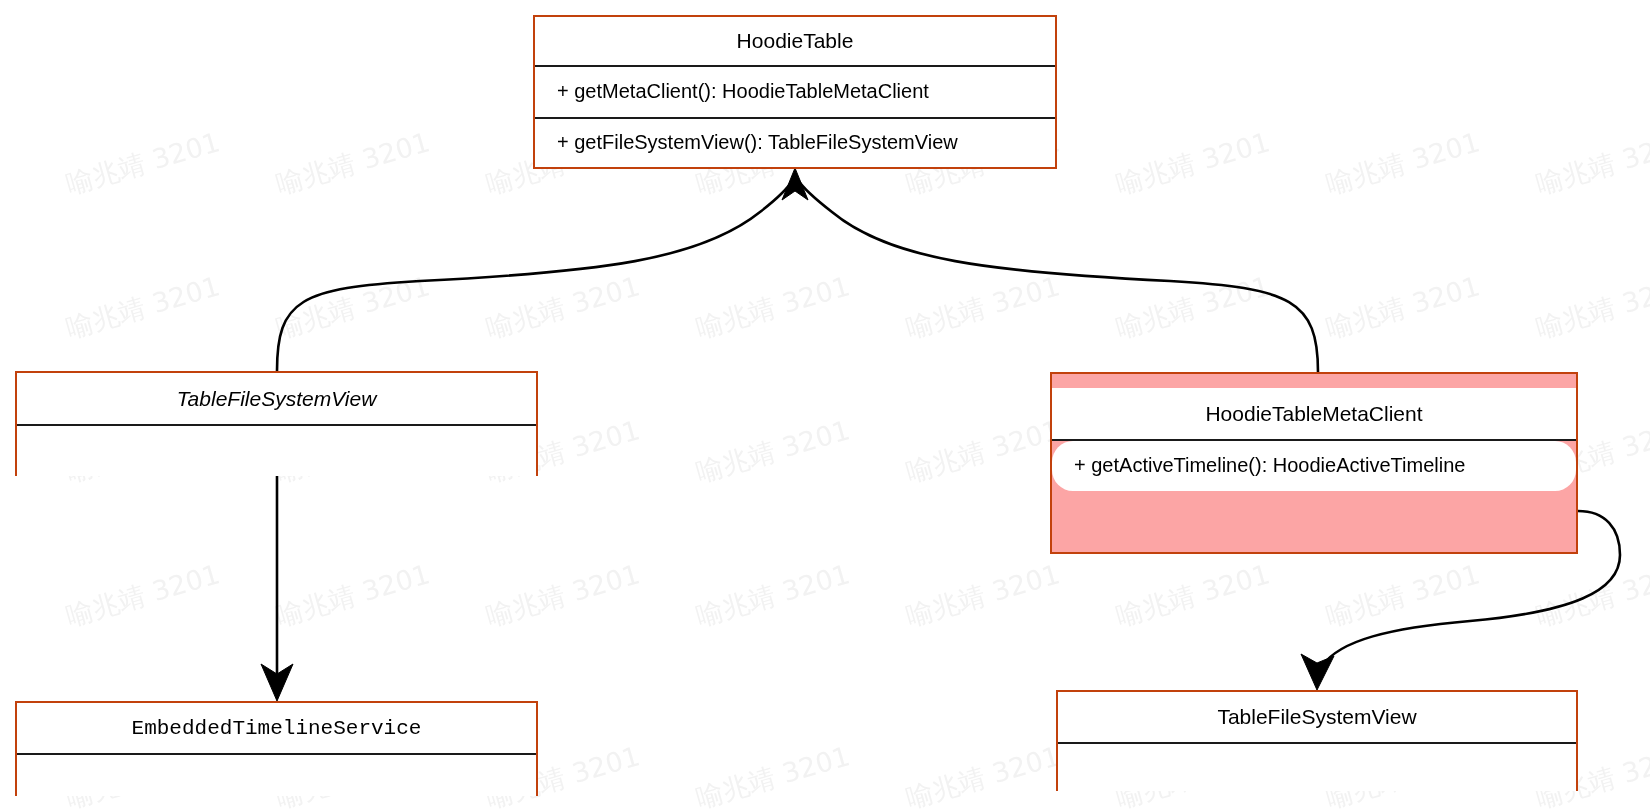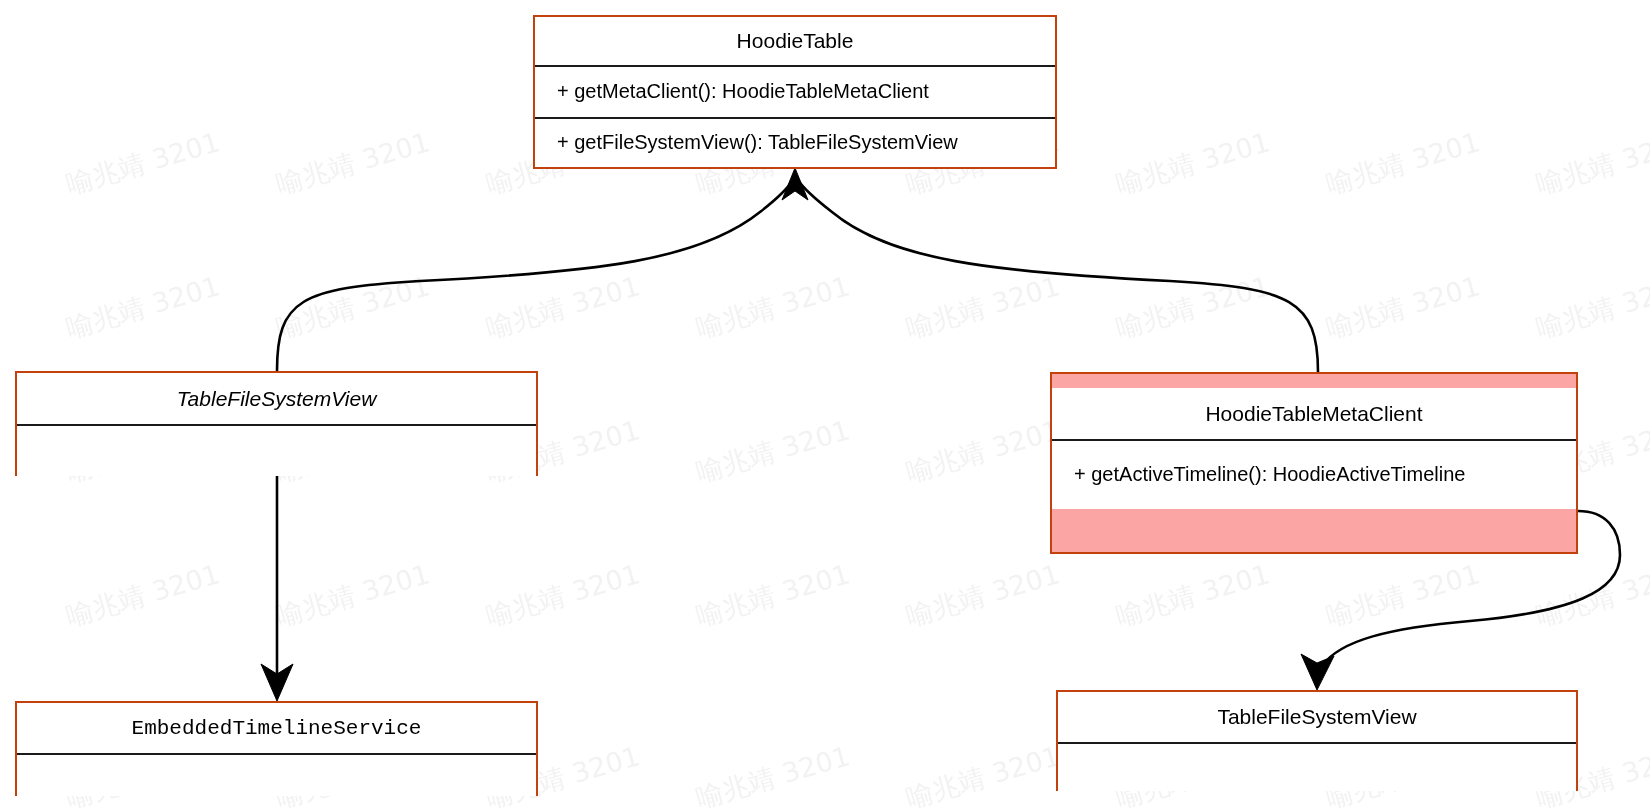--- a/index.html
+++ b/index.html
@@ -170,21 +170,21 @@
 
   <div class="uml-class" style="left:15px; top:371px; width:523px; height:105px;">
     <div class="uml-title" style="height:53px;font-style:italic;">TableFileSystemView</div>
     <div class="uml-compartment empty" style="height:50px;">
       <span class="uml-member"></span>
     </div>
   </div>
 
   <div class="uml-class" style="left:1050px; top:372px; width:528px; height:182px;">
     <div class="uml-title" style="height:53px;margin-top:14px;">HoodieTableMetaClient</div>
-    <div class="uml-compartment" style="height:68px;">
+    <div class="uml-compartment" style="height:50px;border-radius:21px;">
       <span class="uml-member">+ getActiveTimeline(): HoodieActiveTimeline</span>
     </div>
   </div>
 
   <div class="uml-class" style="left:15px; top:701px; width:523px; height:95px;font-family:Liberation Mono, monospace;">
     <div class="uml-title" style="height:52px;">EmbeddedTimelineService</div>
     <div class="uml-compartment empty" style="height:41px;">
       <span class="uml-member"></span>
     </div>
   </div>

